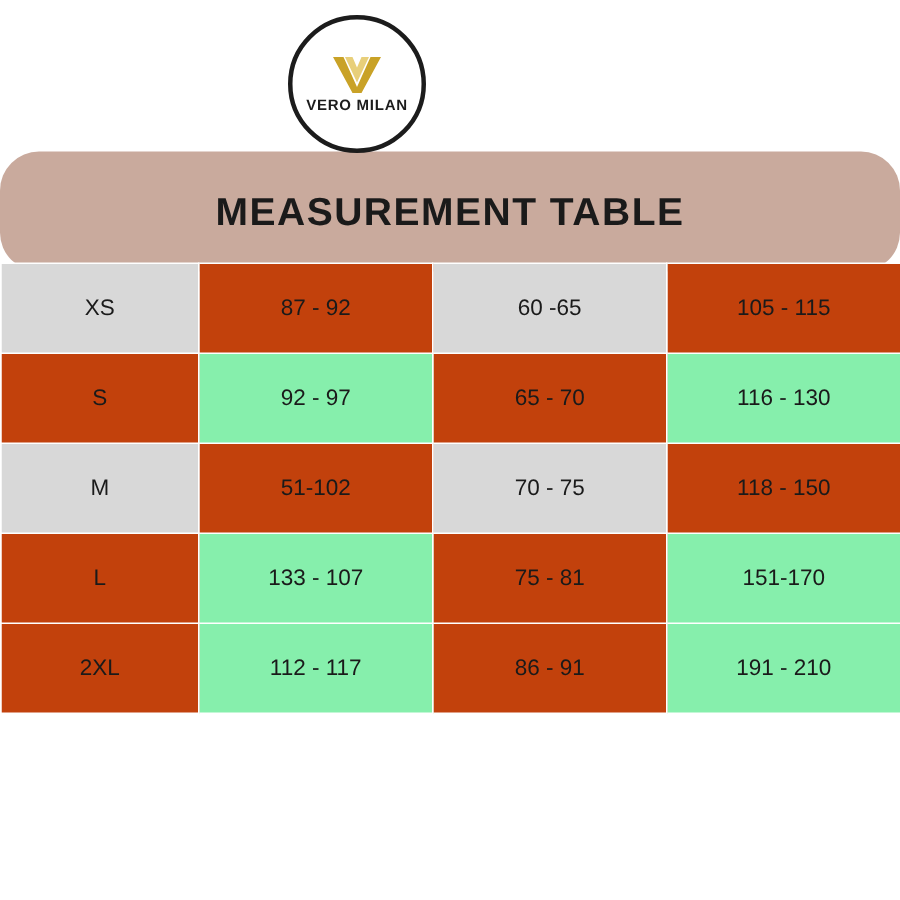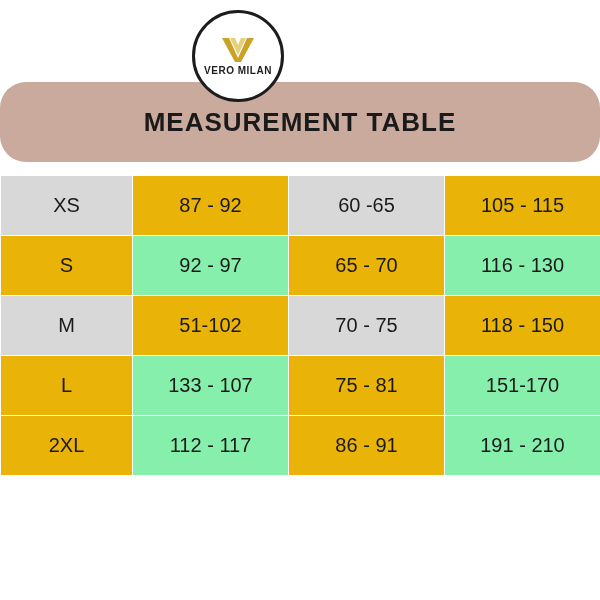--- a/index.html
+++ b/index.html
@@ -47,21 +47,21 @@
     font-size: 10px;
     font-weight: bold;
     letter-spacing: 0.5px;
     color: #1c1c1c;
     font-family: "Liberation Sans", sans-serif;
   }
 
   
   .title-band {
     position: absolute;
-    top: 82px;
+    top: 101px;
     left: 0;
     width: 600px;
     height: 80px;
     background: #c9aa9d;
     display: flex;
     align-items: center;
     justify-content: center;
     border-radius: 26px;
   }
   .title-band .title {
@@ -136,25 +136,25 @@
     line-height: 1.35;
   }
   .hdr .h0 { background: #ffffff; }
   .hdr .h1 { background: #ead9d0; }
   .hdr .h2 { background: #ffffff; }
   .hdr .h3 { background: #ead9d0; }
 
   
   .row td {
     height: 57px;
-    font-size: 20px;
+    font-size: 15px;
     color: #1a1a1a;
   }
   .bg-grey  { background: #d8d8d8; }
-  .bg-white { background: #eab308; }
+  .bg-white { background: #c2410c; }
   .bg-beige { background: #86efac; }
 </style>
 </head>
 <body>
 
 <div class="page">
 
   <div class="logo-wrap">
     <svg class="logo-mark" viewBox="0 0 34 26">
       <polygon points="1,1 8,1 17,21 26,1 33,1 20,25 14,25" fill="#c9a227"></polygon>

